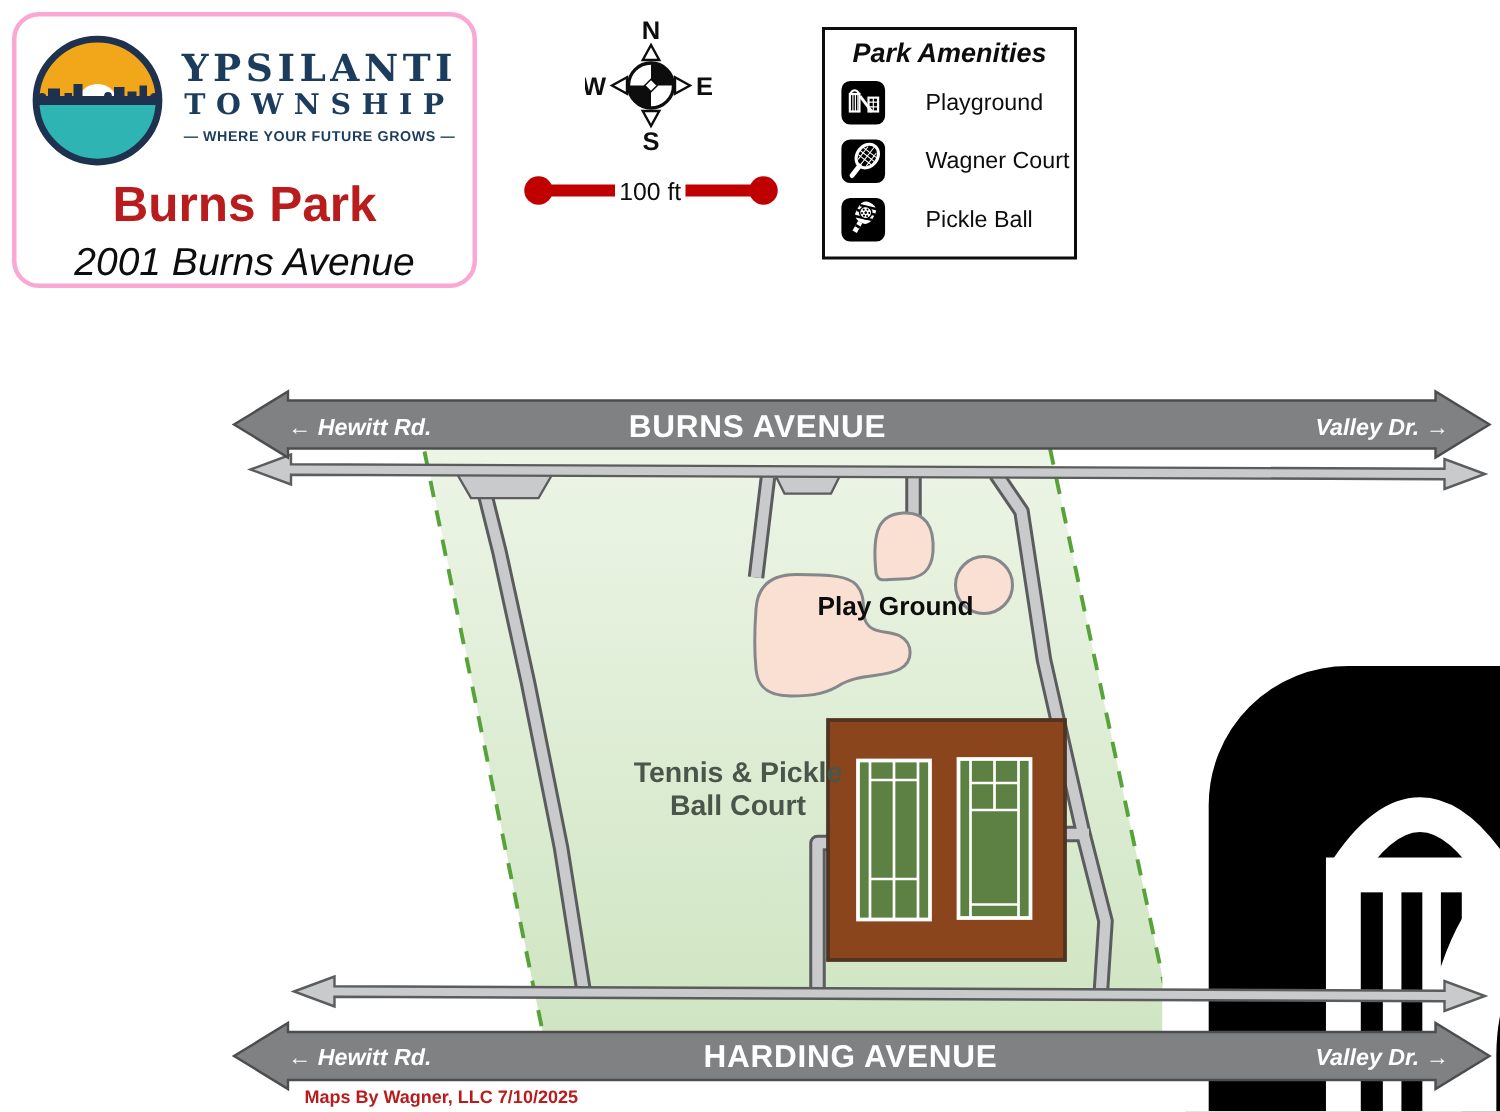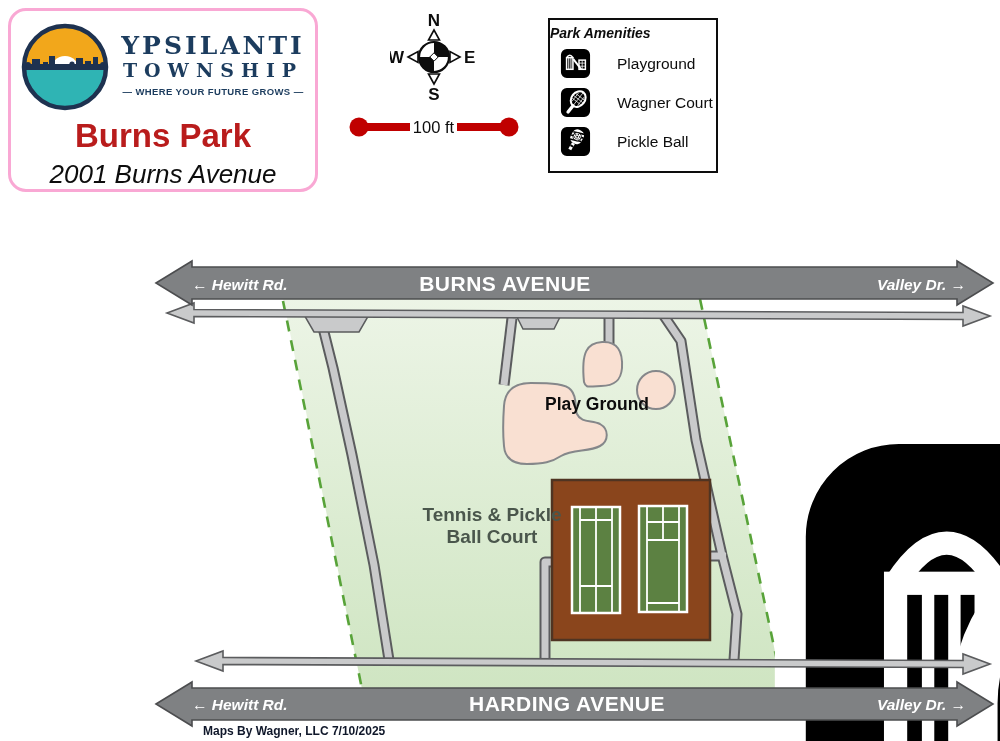--- a/index.html
+++ b/index.html
@@ -17,27 +17,27 @@
   .park-name { position:absolute; left:0; top:106px; width:100%; font-size:33px; font-weight:bold; color:#b91c1c; }
   .park-address { position:absolute; left:0; top:148px; width:100%; font-size:26px; font-style:italic; color:#0d0d0d; }
 
   
   .compass-svg { position:absolute; left:390px; top:10px; }
   .scale-svg { position:absolute; left:348px; top:110px; }
 
   
   .legend { position:absolute; left:548px; top:18px; width:170px; height:155px;
             background:#fff; border:2.5px solid #0d0d0d; }
-  .legend-title { font-size:14px; font-weight:bold; font-style:italic; margin-top:5px; color:#0d0d0d; }
+  .legend-title { font-size:18px; font-weight:bold; font-style:italic; text-align:center; margin-top:5px; color:#0d0d0d; }
   .legend-row { display:flex; align-items:center; gap:25px; padding-left:9px; margin-top:6px; height:33px; }
   .legend-label { font-size:15.5px; color:#0d0d0d; }
 
   
   .map-svg { position:absolute; left:0; top:230px; }
-  .credit { position:absolute; left:203px; top:724px; font-size:12px; font-weight:bold; color:#0f172a; }
+  .credit { position:absolute; left:203px; top:724px; font-size:12px; font-weight:bold; color:#b91c1c; }
 
   svg text { font-family:"Liberation Sans", sans-serif; }
 </style>
 </head>
 <body>
 
 <svg style="position:absolute;width:0;height:0" aria-hidden="true">
   <defs>
     <symbol id="sym-playground" viewBox="0 0 34 34">
       <rect x="1" y="1" width="32" height="32" rx="7" fill="#000" stroke="#fff" stroke-width="2"></rect>

